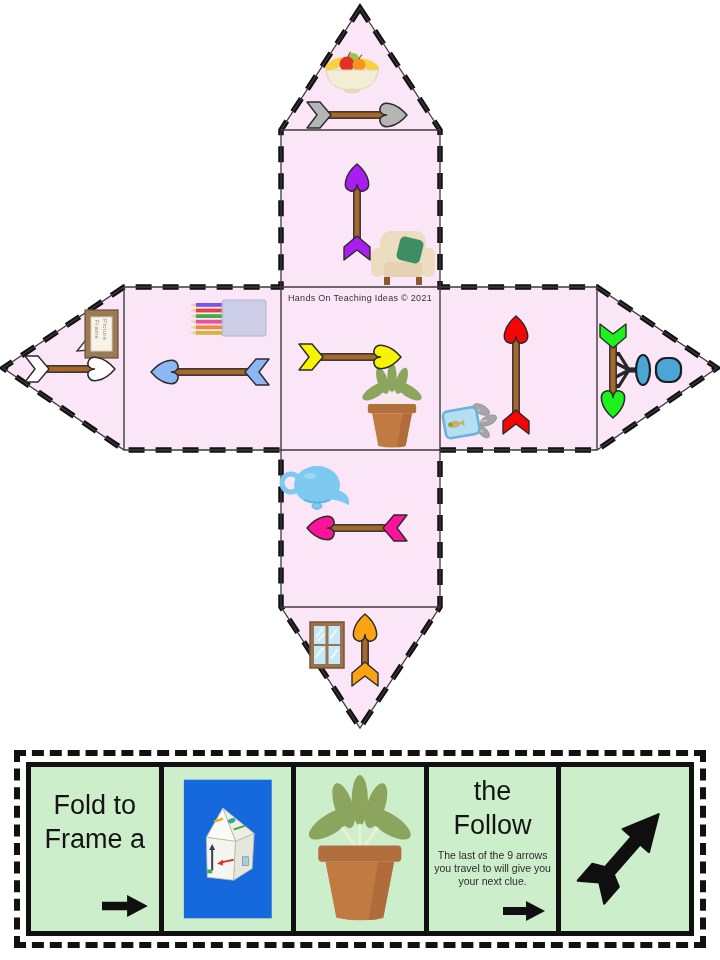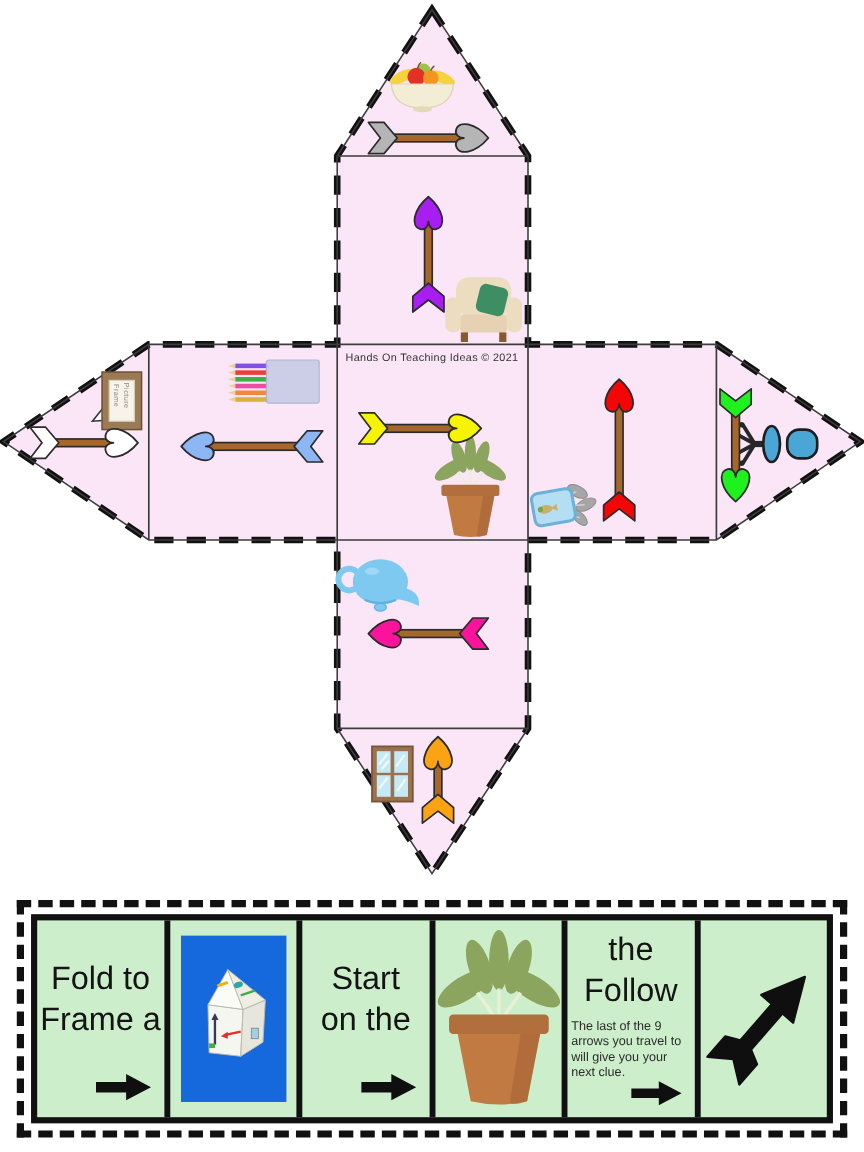--- a/index.html
+++ b/index.html
@@ -18,25 +18,25 @@
   }
   .strip-inner{
     box-sizing:border-box;margin:6px;height:174px;
     border:5px solid #111;display:flex;background:#111;
   }
   .cell{
     flex:1 1 0;background:#cdeecb;position:relative;
     border-right:5px solid #111;overflow:hidden;
   }
   .cell:last-child{border-right:none;}
-  .heading{margin-top:32px;}
+  .heading{margin-top:22px;}
   .follow-cell .heading{margin-top:8px;}
   .hl{display:block;text-align:center;font-size:27px;line-height:1.25;color:#141414;}
   .note{
-    margin-top:6px;padding:0 3px;text-align:left;
+    margin-top:6px;padding:0 3px;text-align:center;
     font-size:10.5px;line-height:1.25;color:#2b2b2b;
   }
   .mini-arrow{position:absolute;right:9px;bottom:13px;width:48px;height:24px;fill:#0f0f0f;}
   .follow-cell .mini-arrow{bottom:8px;width:44px;}
   .fill-svg{position:absolute;left:0;top:0;width:100%;height:100%;}
 </style>
 </head>
 <body>
 
 <div>
@@ -256,29 +256,20 @@
         <path d="M58 64 L70 60" stroke="#3fae49" stroke-width="2"></path>
         <path d="M36 82 L36 106" stroke="#333a55" stroke-width="2"></path>
         <polygon points="36,79 33,85 39,85" fill="#333a55"></polygon>
         <path d="M44 98 L58 95" stroke="#e03030" stroke-width="2"></path>
         <polygon points="41,99 47,95 47,101" fill="#e03030"></polygon>
         <rect x="67" y="92" width="6" height="9" fill="#9fd0e8" stroke="#777" stroke-width="0.6"></rect>
         <rect x="31" y="105" width="5" height="4" fill="#3fae49"></rect>
       </svg>
     </div>
 
-    <div class="cell">
-      <div class="heading">
-        <span class="hl">Start</span>
-        <span class="hl">on the</span>
-      </div>
-      <svg class="mini-arrow" viewBox="0 0 44 22">
-        <polygon points="0,7 23,7 23,1 42,11 23,21 23,15 0,15"></polygon>
-      </svg>
-    </div>
 
     <div class="cell">
       <svg class="fill-svg" viewBox="0 0 104 168">
         <g transform="translate(52,84) scale(1.85)">
           <g fill="#8ba55e">
             <ellipse cx="-16" cy="-14" rx="14" ry="5.5" transform="rotate(-32 -16 -14)"></ellipse>
             <ellipse cx="16" cy="-14" rx="14" ry="5.5" transform="rotate(32 16 -14)"></ellipse>
             <ellipse cx="-9" cy="-24" rx="5" ry="13" transform="rotate(-18 -9 -24)"></ellipse>
             <ellipse cx="9" cy="-24" rx="5" ry="13" transform="rotate(18 9 -24)"></ellipse>
             <ellipse cx="0" cy="-27" rx="4.5" ry="14"></ellipse>

